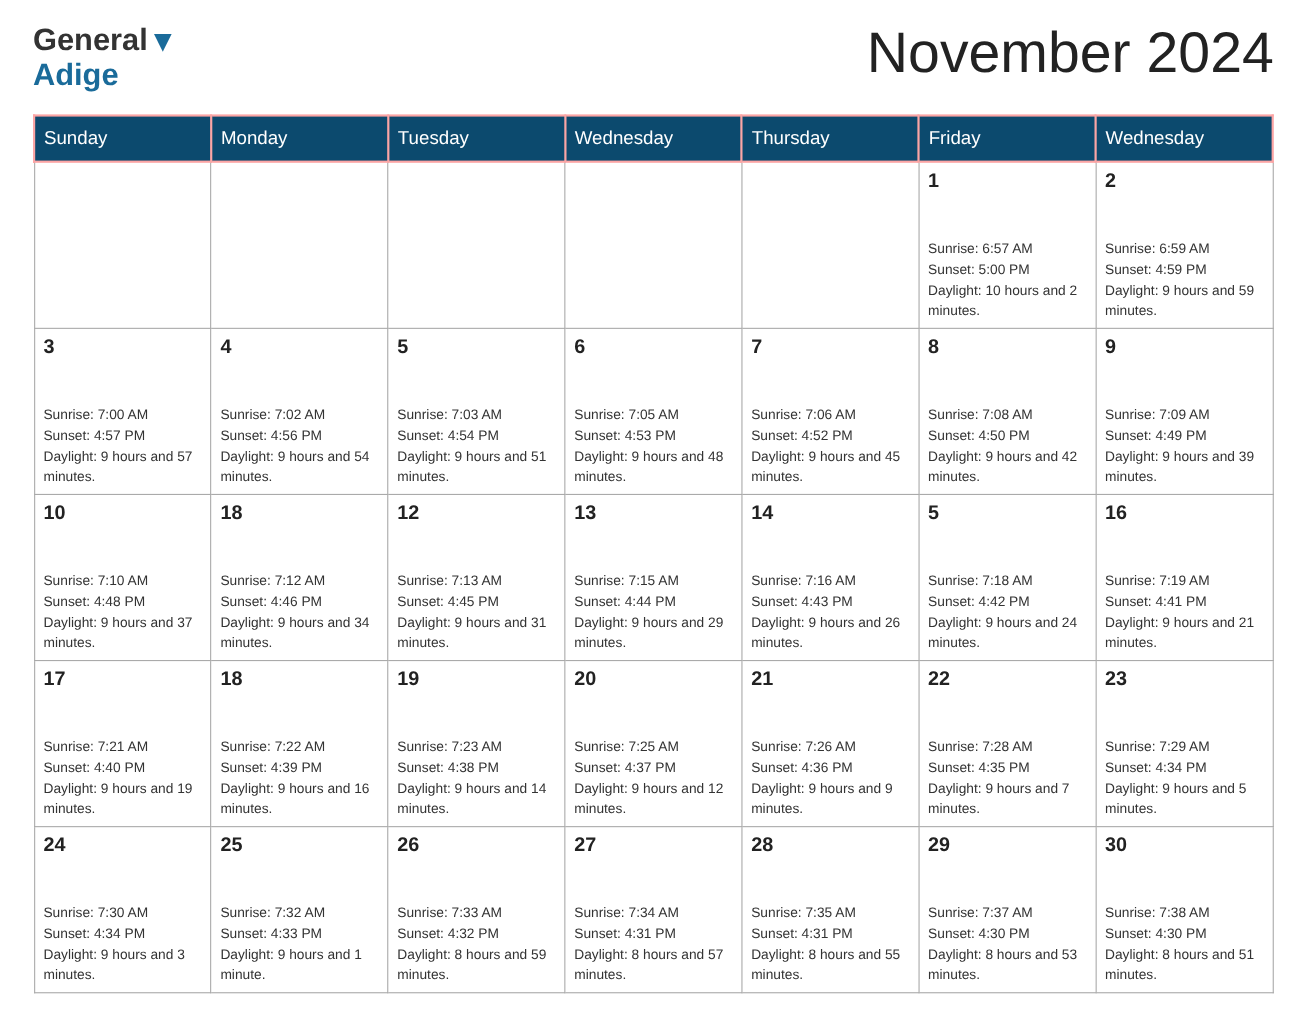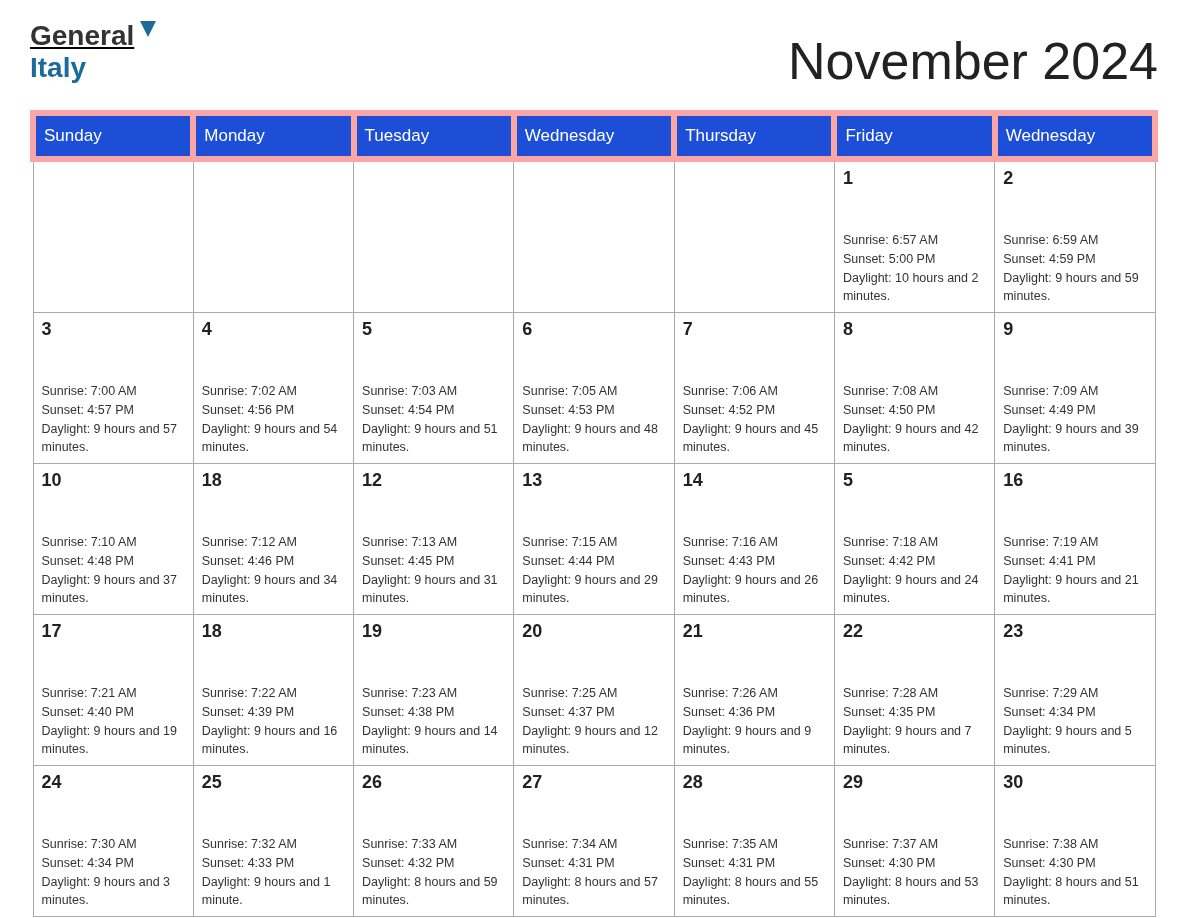--- a/index.html
+++ b/index.html
@@ -16,61 +16,59 @@
       align-items: flex-start;
       margin-bottom: 20px;
     }
     .logo {
       display: flex;
       flex-direction: column;
       align-items: flex-start;
     }
     .logo-text {
       display: flex;
-      align-items: flex-start;
-      text-decoration: underline;
+      align-items: flex-end;
     }
     .logo-general {
       font-size: 28px;
       font-weight: bold;
       color: #333;
     }
     .logo-blue {
       font-size: 28px;
       font-weight: bold;
       color: #1a6b9a;
       margin-top: -4px;
     }
     .title-section {
       text-align: left;
-      margin-top: 13px;
     }
     .month-title {
       font-size: 52px;
       font-weight: normal;
       color: #222;
       line-height: 1.1;
     }
     .location {
       font-size: 20px;
       color: #444;
       margin-top: 4px;
     }
     .calendar {
       width: 100%;
       border-collapse: collapse;
       border: 1px solid #aaa;
     }
     .calendar th {
-      background-color: #1d4ed8;
+      background-color: #0c4a6e;
       color: #fff;
       padding: 10px 8px;
       font-size: 17px;
       font-weight: normal;
-      border: 6px solid #fca5a5;
+      border: 2px solid #fca5a5;
       text-align: left;
     }
     .calendar td {
       border: 1px solid #aaa;
       vertical-align: top;
       padding: 6px 8px;
       font-size: 13px;
       color: #222;
       width: 14.28%;
       min-height: 90px;
@@ -109,21 +107,21 @@
   <div class="logo">
     <div class="logo-text">
       <span class="logo-general">General</span>
       <span class="logo-arrow">
         <svg width="22" height="22" viewBox="0 0 22 22">
           <polygon points="3,3 19,3 11,19" fill="#1a6b9a"></polygon>
         </svg>
       </span>
     </div>
     <div>
-      <span class="logo-blue">Italy</span>
+      <span class="logo-blue">Adige</span>
     </div>
   </div>
   <div class="title-section">
     <div class="month-title">November 2024</div>
   </div>
 </div>
 
 <table class="calendar">
   <thead>
     <tr>

